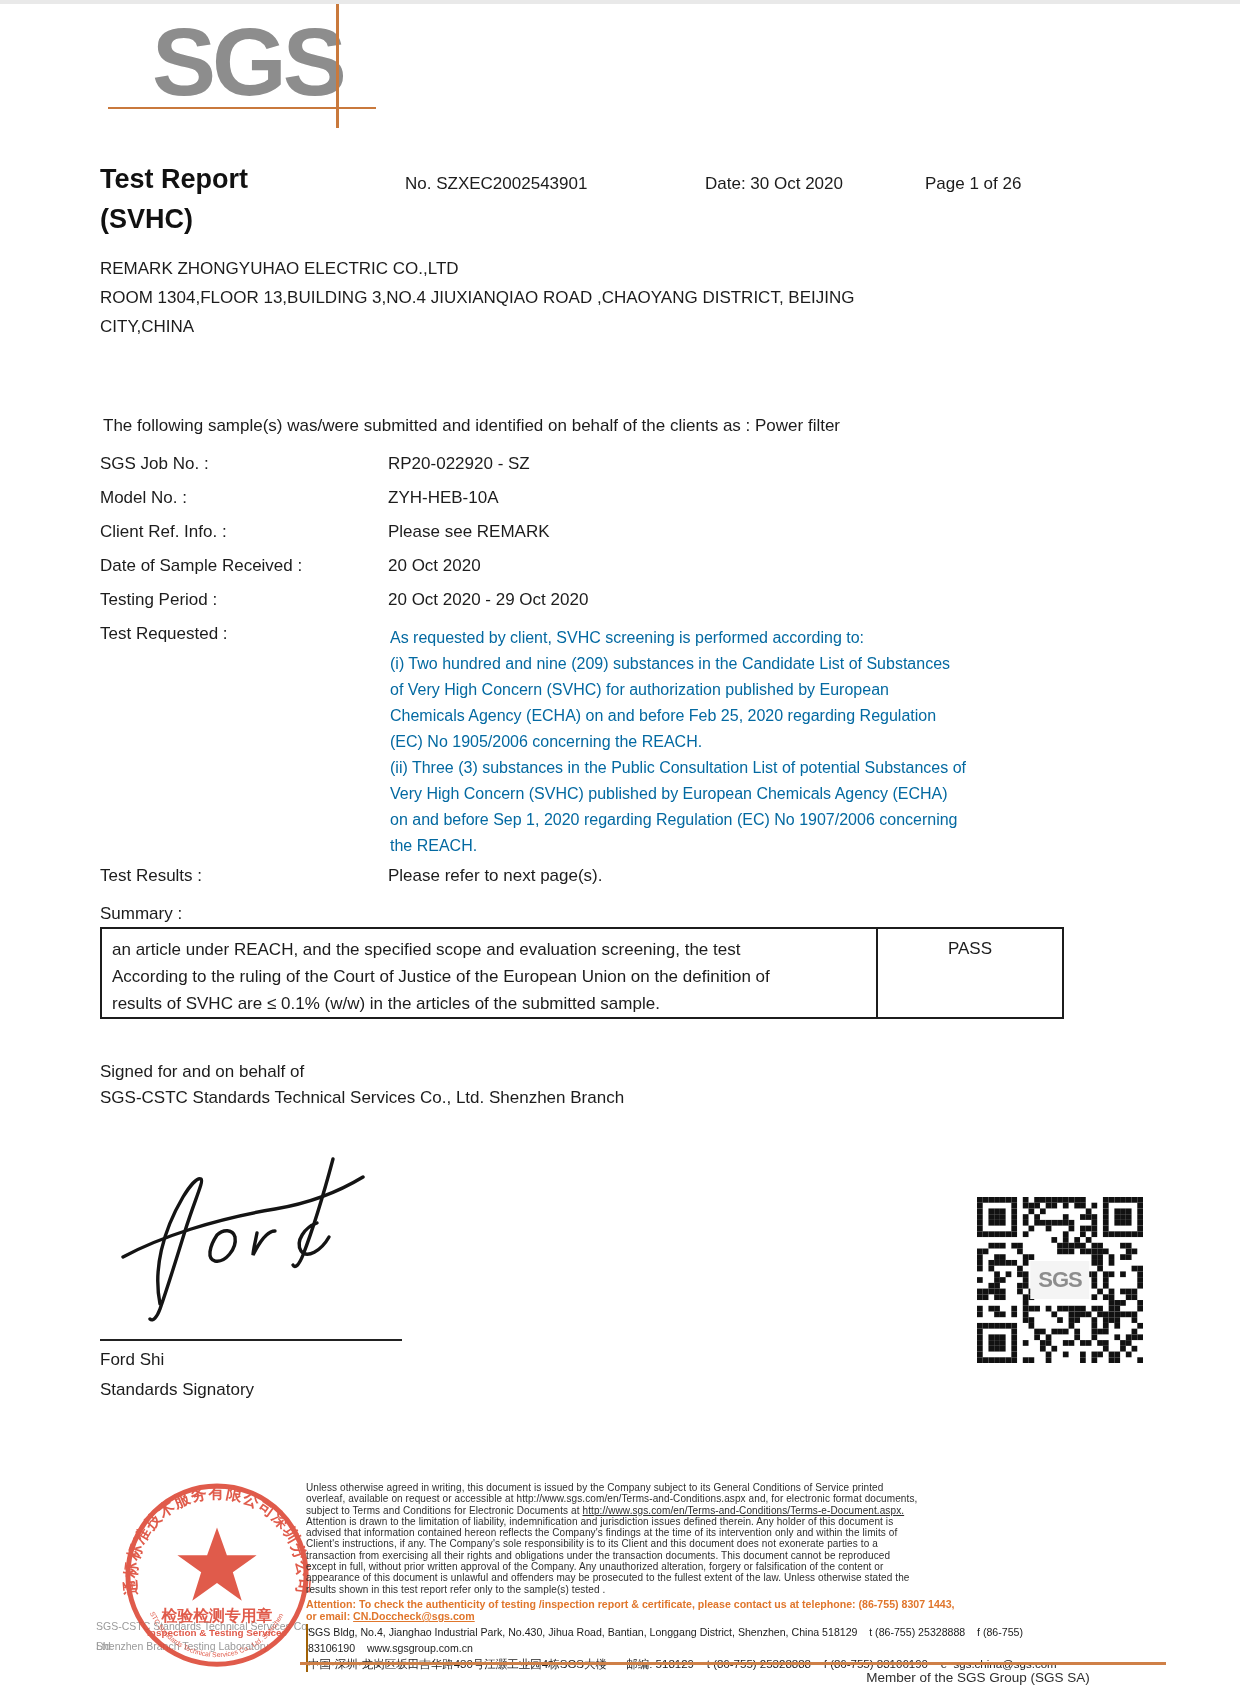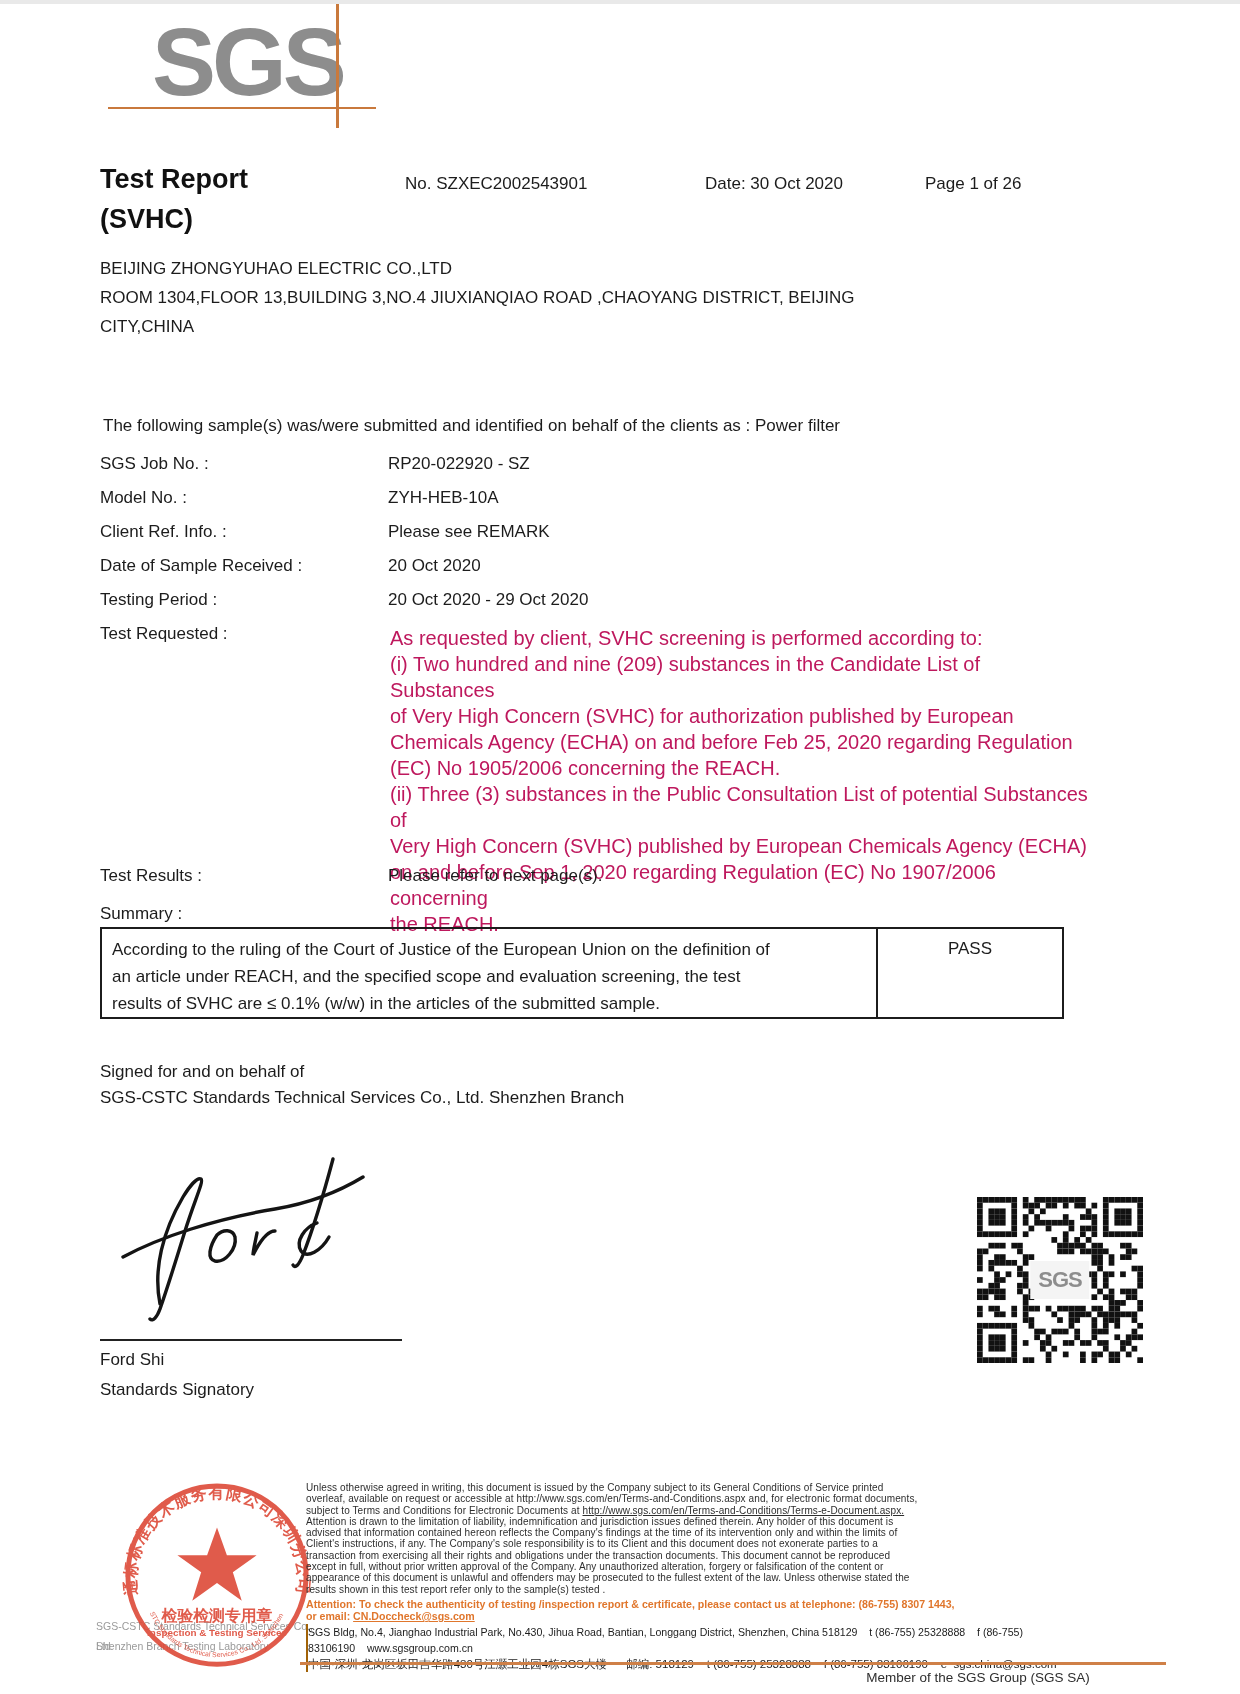--- a/index.html
+++ b/index.html
@@ -3,21 +3,21 @@
 <meta charset="utf-8">
 <style>
   html,body{margin:0;padding:0;background:#e9e9e9;}
   #page{position:relative;width:1240px;height:1694px;background:#ffffff;margin:4px auto;
         font-family:"Liberation Sans","DejaVu Sans",sans-serif;color:#1c1c1c;overflow:hidden;}
   .abs{position:absolute;}
   .logo-text{font-size:96px;font-weight:bold;color:#8d8d8d;letter-spacing:-4px;line-height:1;}
   .orange{background:#c9793c;}
   .title{font-size:27px;font-weight:bold;color:#111;}
   .meta{font-size:17px;color:#1c1c1c;}
-  .body17{font-size:20px;color:#be185d;line-height:26px;}
+  .body17{font-size:16px;color:#0369a1;line-height:26px;}
   .addr{font-size:17px;color:#1c1c1c;line-height:29px;}
   .fieldlabel{font-size:17px;color:#1c1c1c;}
   .fieldvalue{font-size:17px;color:#1c1c1c;}
   .sumbox{border:2px solid #1c1c1c;display:flex;}
   .sumleft{flex:1;padding:7px 10px 6px 10px;font-size:17px;line-height:27px;border-right:2px solid #1c1c1c;}
   .sumright{width:184px;text-align:center;padding-top:10px;font-size:17px;}
   .finetext{font-size:10px;line-height:11.3px;color:#2e2e2e;letter-spacing:.1px;}
   .attn{font-size:10.6px;line-height:12px;color:#e0762c;font-weight:bold;}
   .addrline{font-size:10.6px;line-height:16px;color:#1c1c1c;white-space:pre-wrap;}
   .greyline{font-size:10.5px;color:#9a9a9a;line-height:20px;}
@@ -35,21 +35,21 @@
   <div class="abs orange" style="left:108px;top:103px;width:268px;height:2px;"></div>
   <div class="abs orange" style="left:336px;top:0px;width:3px;height:124px;"></div>
 
   <div class="abs title" style="left:100px;top:160px;">Test Report</div>
   <div class="abs title" style="left:100px;top:200px;">(SVHC)</div>
   <div class="abs meta" style="left:405px;top:170px;">No. SZXEC2002543901</div>
   <div class="abs meta" style="left:705px;top:170px;">Date: 30 Oct 2020</div>
   <div class="abs meta" style="left:925px;top:170px;">Page 1 of 26</div>
 
   <div class="abs addr" style="left:100px;top:250px;width:900px;">
-      <div>BEIJING ZHONGYUHAO ELECTRIC CO.,LTD</div>
+      <div>REMARK ZHONGYUHAO ELECTRIC CO.,LTD</div>
       <div>ROOM 1304,FLOOR 13,BUILDING 3,NO.4 JIUXIANQIAO ROAD ,CHAOYANG DISTRICT, BEIJING</div>
       <div> CITY,CHINA</div>
     </div>
 
   <div class="abs meta" style="left:103px;top:412px;">The following sample(s) was/were submitted and identified on behalf of the clients as : Power filter</div>
 
   <div class="abs fieldlabel" style="left:100px;top:450px;text-align:center;">SGS Job No. :</div>
   <div class="abs fieldvalue" style="left:388px;top:450px;">RP20-022920 - SZ</div>
 
   <div class="abs fieldlabel" style="left:100px;top:484px;">Model No. :</div>
@@ -76,22 +76,22 @@
       <div>on and before Sep 1, 2020 regarding Regulation (EC) No 1907/2006 concerning</div>
       <div>the REACH.</div>
     </div>
 
   <div class="abs fieldlabel" style="left:100px;top:862px;">Test Results :</div>
   <div class="abs fieldvalue" style="left:388px;top:862px;">Please refer to next page(s).</div>
 
   <div class="abs fieldlabel" style="left:100px;top:900px;">Summary :</div>
   <div class="abs sumbox" style="left:100px;top:923px;width:960px;height:88px;">
     <div class="sumleft">
+        <div>an article under REACH, and the specified scope and evaluation screening, the test</div>
         <div>According to the ruling of the Court of Justice of the European Union on the definition of</div>
-        <div>an article under REACH, and the specified scope and evaluation screening, the test</div>
         <div>results of SVHC are ≤ 0.1% (w/w) in the articles of the submitted sample.</div>
       </div>
     <div class="sumright">PASS</div>
   </div>
 
   <div class="abs meta" style="left:100px;top:1058px;">Signed for and on behalf of</div>
   <div class="abs meta" style="left:100px;top:1084px;">SGS-CSTC Standards Technical Services Co., Ltd. Shenzhen Branch</div>
 
   <svg class="abs" style="left:105px;top:1135px;" width="290" height="190" viewBox="0 0 290 190">
     <g fill="none" stroke="#141414" stroke-width="3.4" stroke-linecap="round">

